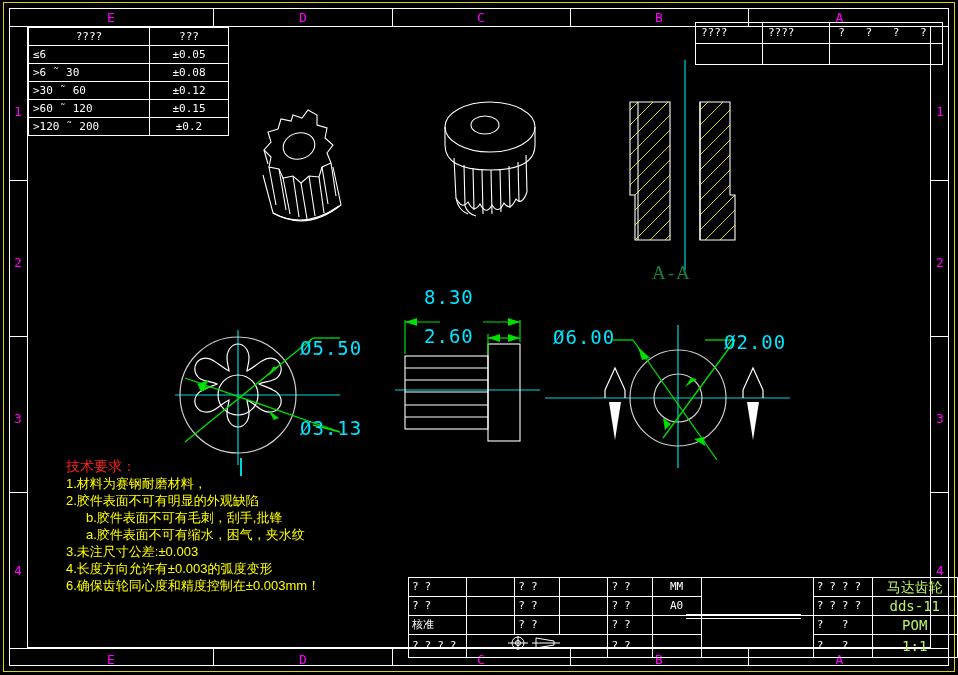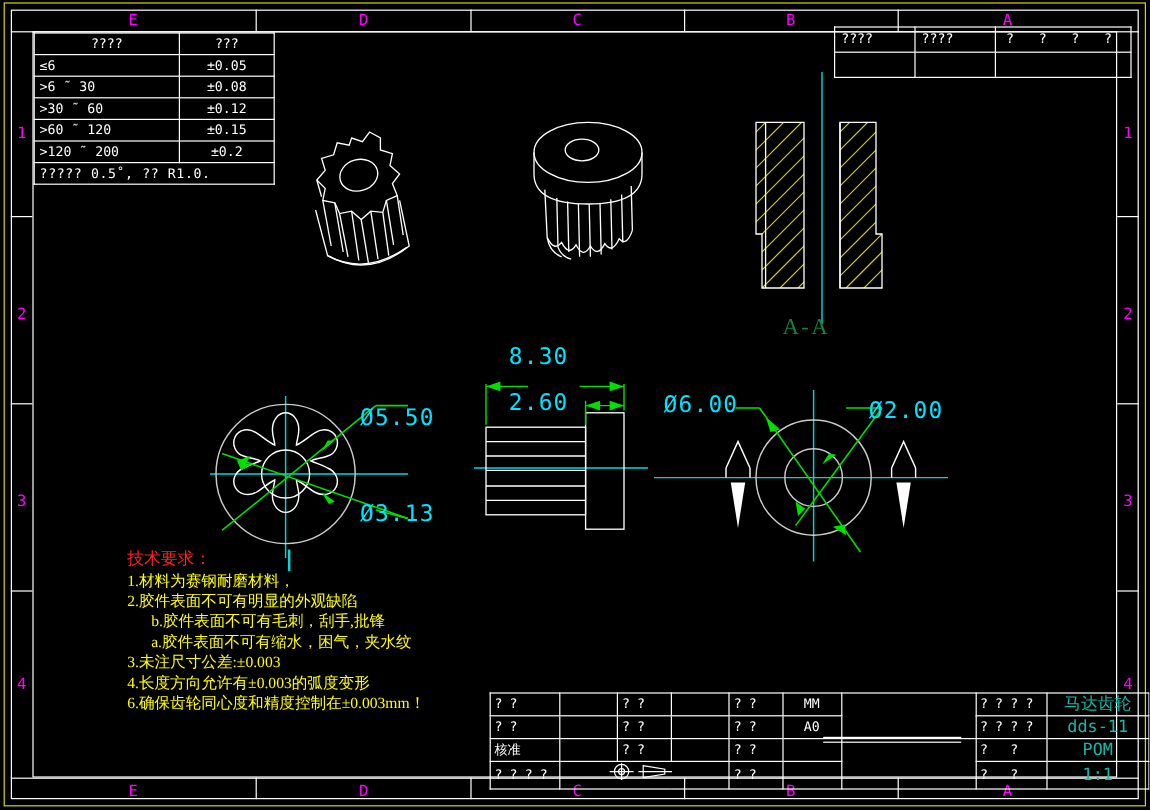--- a/index.html
+++ b/index.html
@@ -101,32 +101,31 @@
     white-space: nowrap;
     vertical-align: middle;
   }
   .tb-k { width: 38px; }
   .tb-v { width: 44px; }
   .tb-mm { width: 44px; text-align: center; }
   .tb-blank { width: 112px; }
   .tb-label { width: 52px; }
   .tb-green {
     width: 80px; text-align: center;
-    color: #14b8a6; font-size: 14px;
+    color: #bef264; font-size: 14px;
   }
   .tb-qq { letter-spacing: 6px; }
 
   
   #tech-req {
     left: 66px; top: 458px;
-    font-family: Liberation Serif, serif;
+    font-family: Liberation Sans, sans-serif;
     font-size: 13px;
     line-height: 17px;
     white-space: nowrap;
-    margin-left: 40px;
   }
   #tech-req .tr-title { color: #ff2020; font-size: 14px; }
   #tech-req .tr-line  { color: #ffff00; }
   #tech-req .tr-sub   { color: #ffff00; padding-left: 20px; }
 
   
   .dim-txt {
     color: #00e5ff;
     font-size: 19px;
     font-family: "DejaVu Sans Mono", "Liberation Mono", monospace;
@@ -208,23 +207,20 @@
       <td class="c1">&gt;30 ˜ 60</td>
       <td class="c2">±0.12</td>
     </tr>
     <tr>
       <td class="c1">&gt;60 ˜ 120</td>
       <td class="c2">±0.15</td>
     </tr>
     <tr>
       <td class="c1">&gt;120 ˜ 200</td>
       <td class="c2">±0.2</td>
-    </tr>
-    <tr>
-      <td class="note" colspan="2">?????   0.5˚, ?? R1.0.</td>
     </tr>
   </tbody>
     </table>
 
   <table class="abs" id="top-right-block">
     <tbody>
         <tr>
       <td class="w1">????</td>
       <td class="w2">????</td>
       <td class="w3">?  ?  ?  ?</td>

